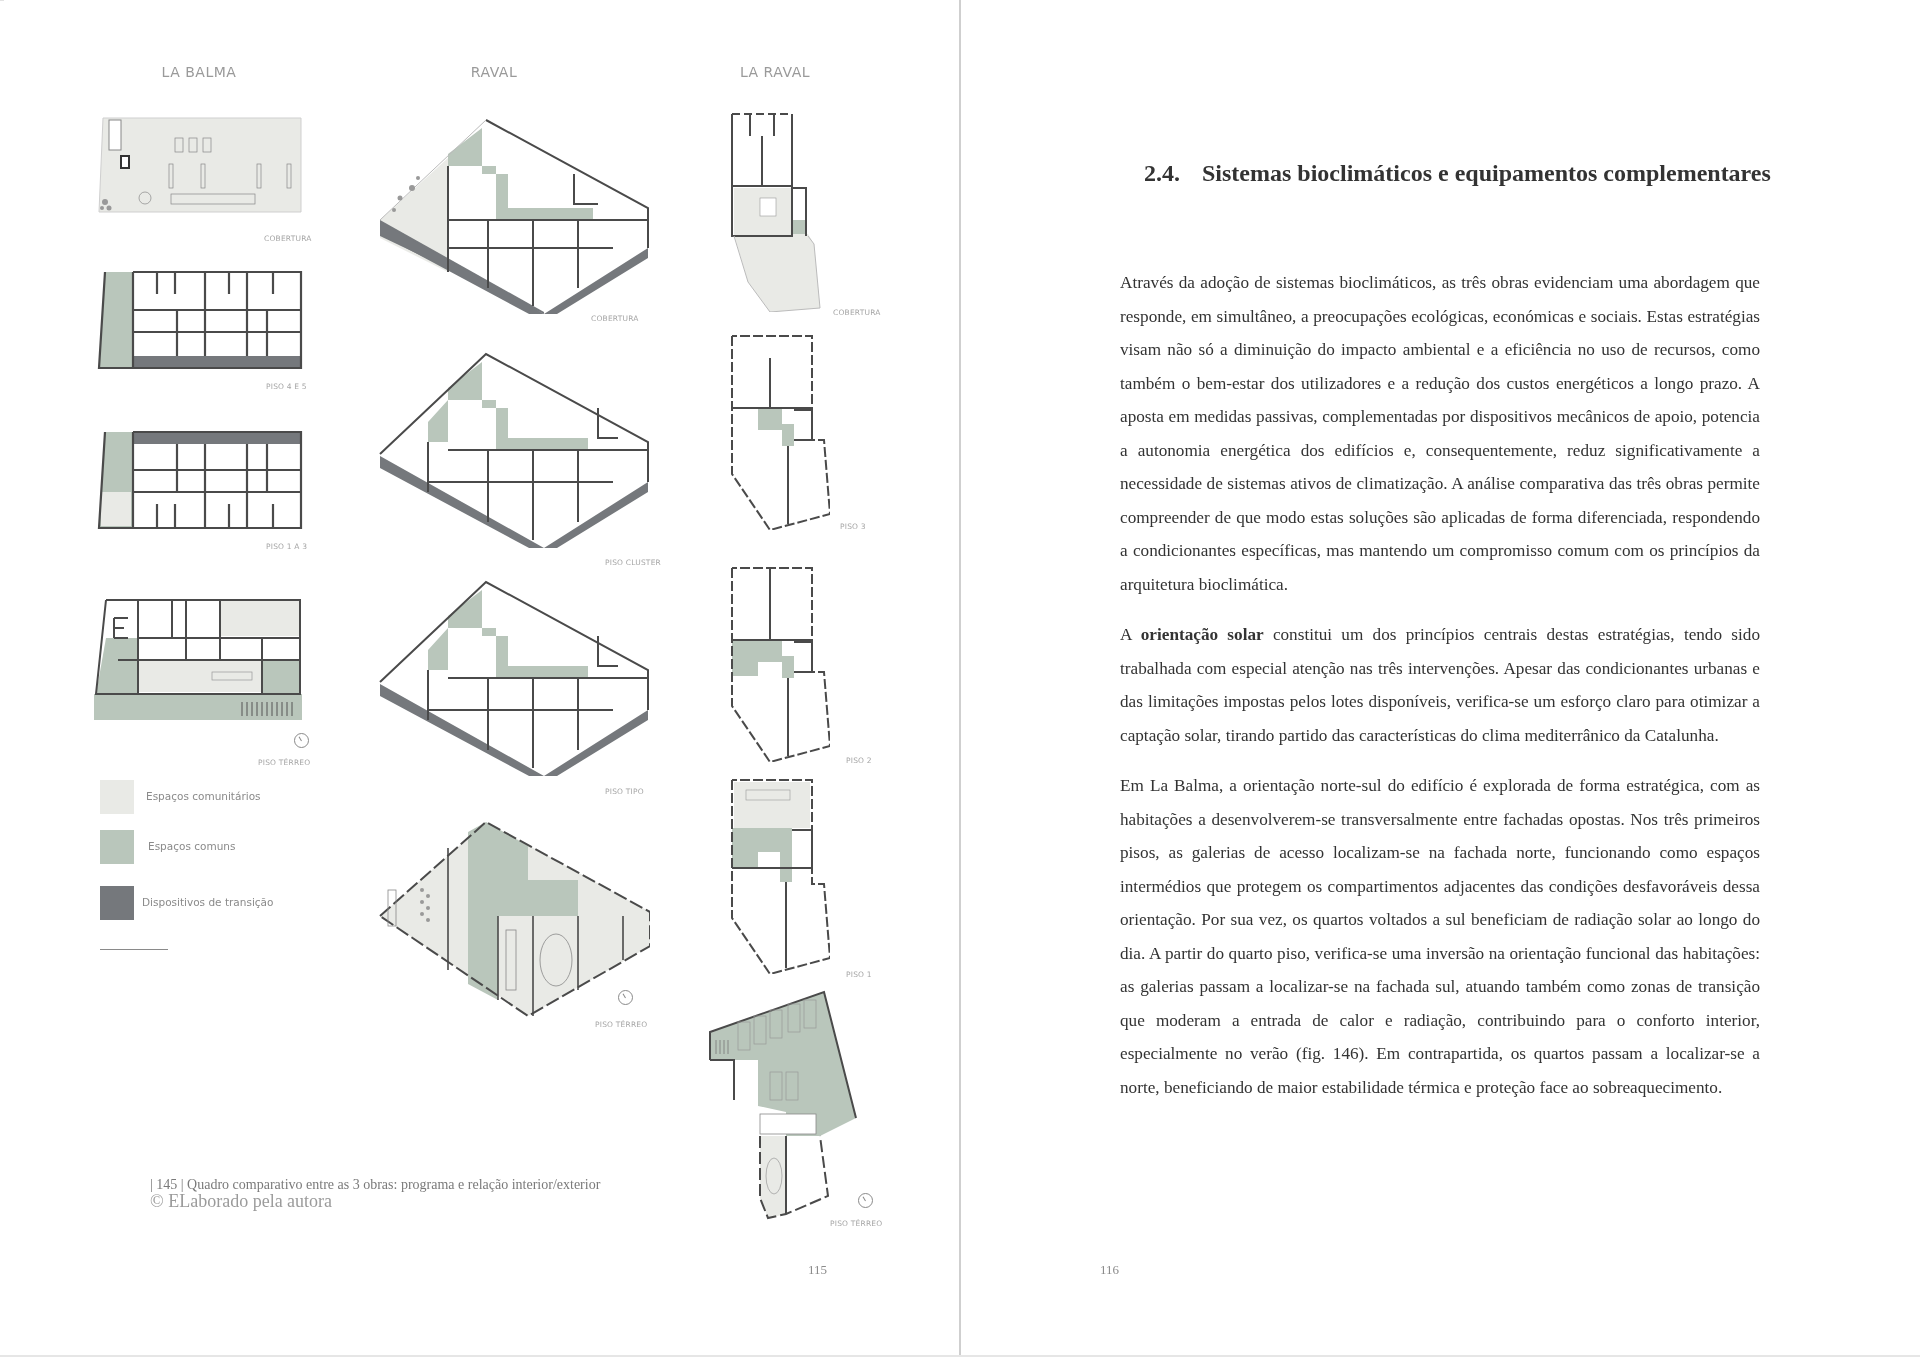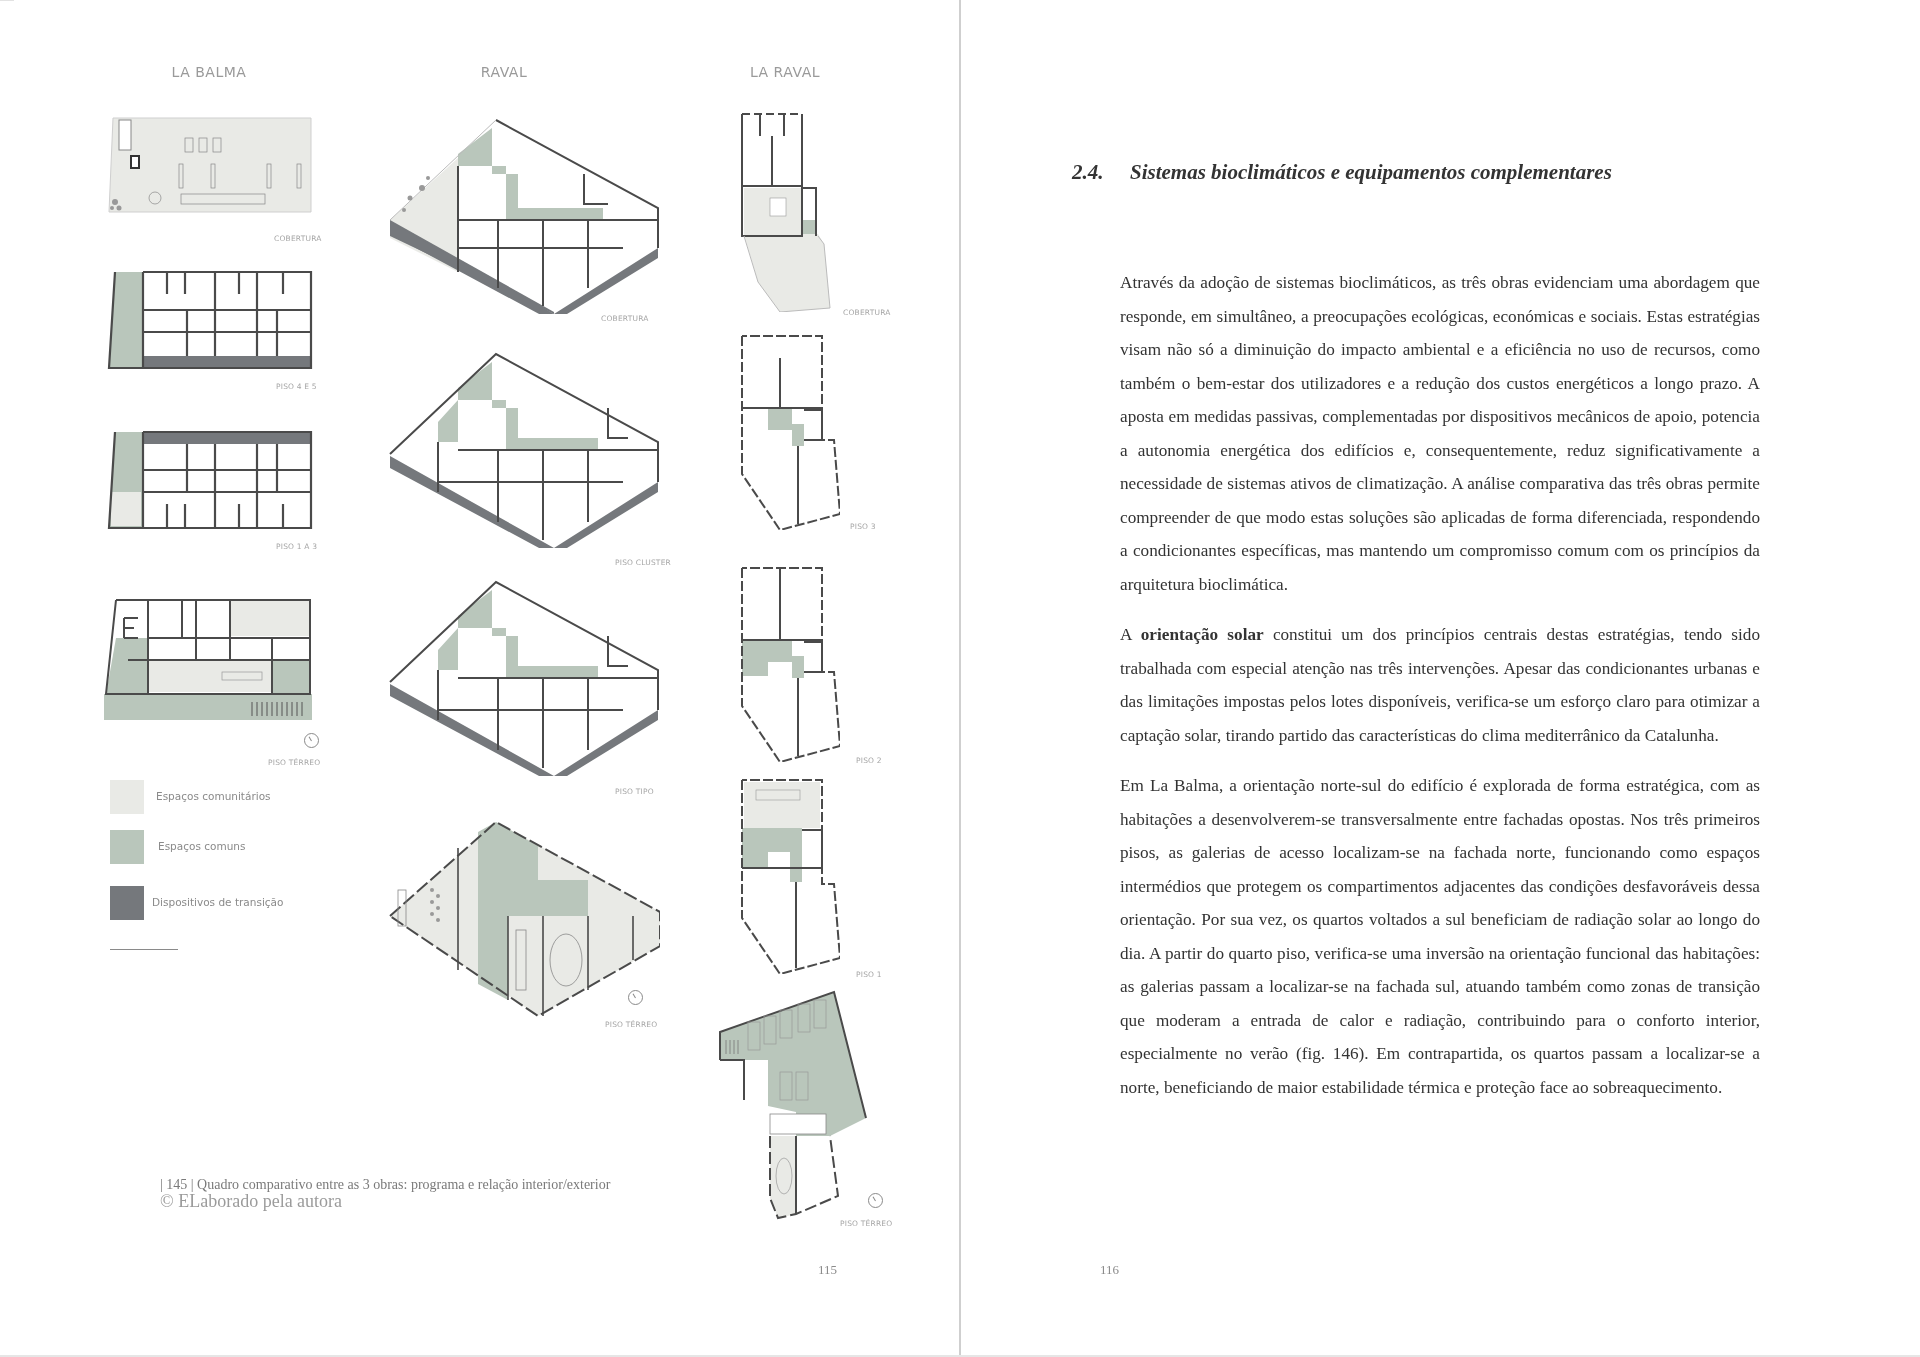--- a/index.html
+++ b/index.html
@@ -1,18 +1,18 @@
 <!DOCTYPE html>
 <html><head>
 <meta charset="utf-8">
 <style>
   html,body{margin:0;padding:0;background:#ffffff;}
   body{width:1920px;height:1357px;position:relative;overflow:hidden;font-family:"Liberation Serif",serif;}
   .page{position:absolute;top:0;height:1357px;background:#fff;}
-  .page-left{left:14px;width:959px;}
+  .page-left{left:4px;width:959px;}
   .page-right{left:961px;width:959px;}
   .spine{position:absolute;left:959px;top:0;width:2px;height:1357px;background:#cfcfcf;}
   .edge-top{position:absolute;left:0;top:0;width:1920px;height:1px;background:#e2e2e2;}
   .edge-bottom{position:absolute;left:0;bottom:0;width:1920px;height:2px;background:#e6e6e6;}
 
   .col-head{position:absolute;top:64px;font-family:"DejaVu Sans",sans-serif;font-size:14px;letter-spacing:0.5px;color:#9a9a9a;transform:translateX(-50%);white-space:nowrap;}
   .floor-label{position:absolute;font-family:"DejaVu Sans",sans-serif;font-size:7.5px;color:#a5a5a5;letter-spacing:0.2px;white-space:nowrap;text-align:right;}
   .plan{position:absolute;}
   .plan svg{display:block;}
   .compass{position:absolute;width:13px;height:13px;border:1px solid #8a8a8a;border-radius:50%;}
@@ -21,21 +21,21 @@
   .legend{position:absolute;left:96px;top:780px;}
   .legend-item{position:absolute;left:0;width:260px;height:34px;}
   .legend-swatch{position:absolute;left:0;top:0;width:34px;height:34px;}
   .legend-label{position:absolute;left:46px;top:10px;font-family:"DejaVu Sans",sans-serif;font-size:10.5px;color:#8a8a8a;white-space:nowrap;}
   .scale-bar{position:absolute;left:96px;top:945px;width:68px;height:4px;border-bottom:1px solid #8a8a8a;}
 
   .caption{position:absolute;left:146px;top:1176px;font-size:14px;color:#7a7a7a;line-height:17px;white-space:nowrap;}
   .caption .credit{color:#9b9b9b;font-size:18px;}
   .page-num{position:absolute;top:1262px;font-size:13px;color:#8b8b8b;}
 
-  .section-title{position:absolute;left:1072px;top:160px;font-size:21px;font-weight:bold;color:#333;white-space:nowrap;font-style:italic;}
+  .section-title{position:absolute;left:1144px;top:160px;font-size:24px;font-weight:bold;color:#333;white-space:nowrap;}
   .section-title .num{display:inline-block;width:58px;}
   .body-text{position:absolute;left:1120px;top:266px;width:640px;font-size:17.2px;line-height:33.5px;color:#333;text-align:justify;}
   .body-text p{margin:0 0 17px 0;}
   .body-text b{font-weight:bold;}
 </style>
 </head>
 <body>
 
 <div class="edge-top"></div>
 

